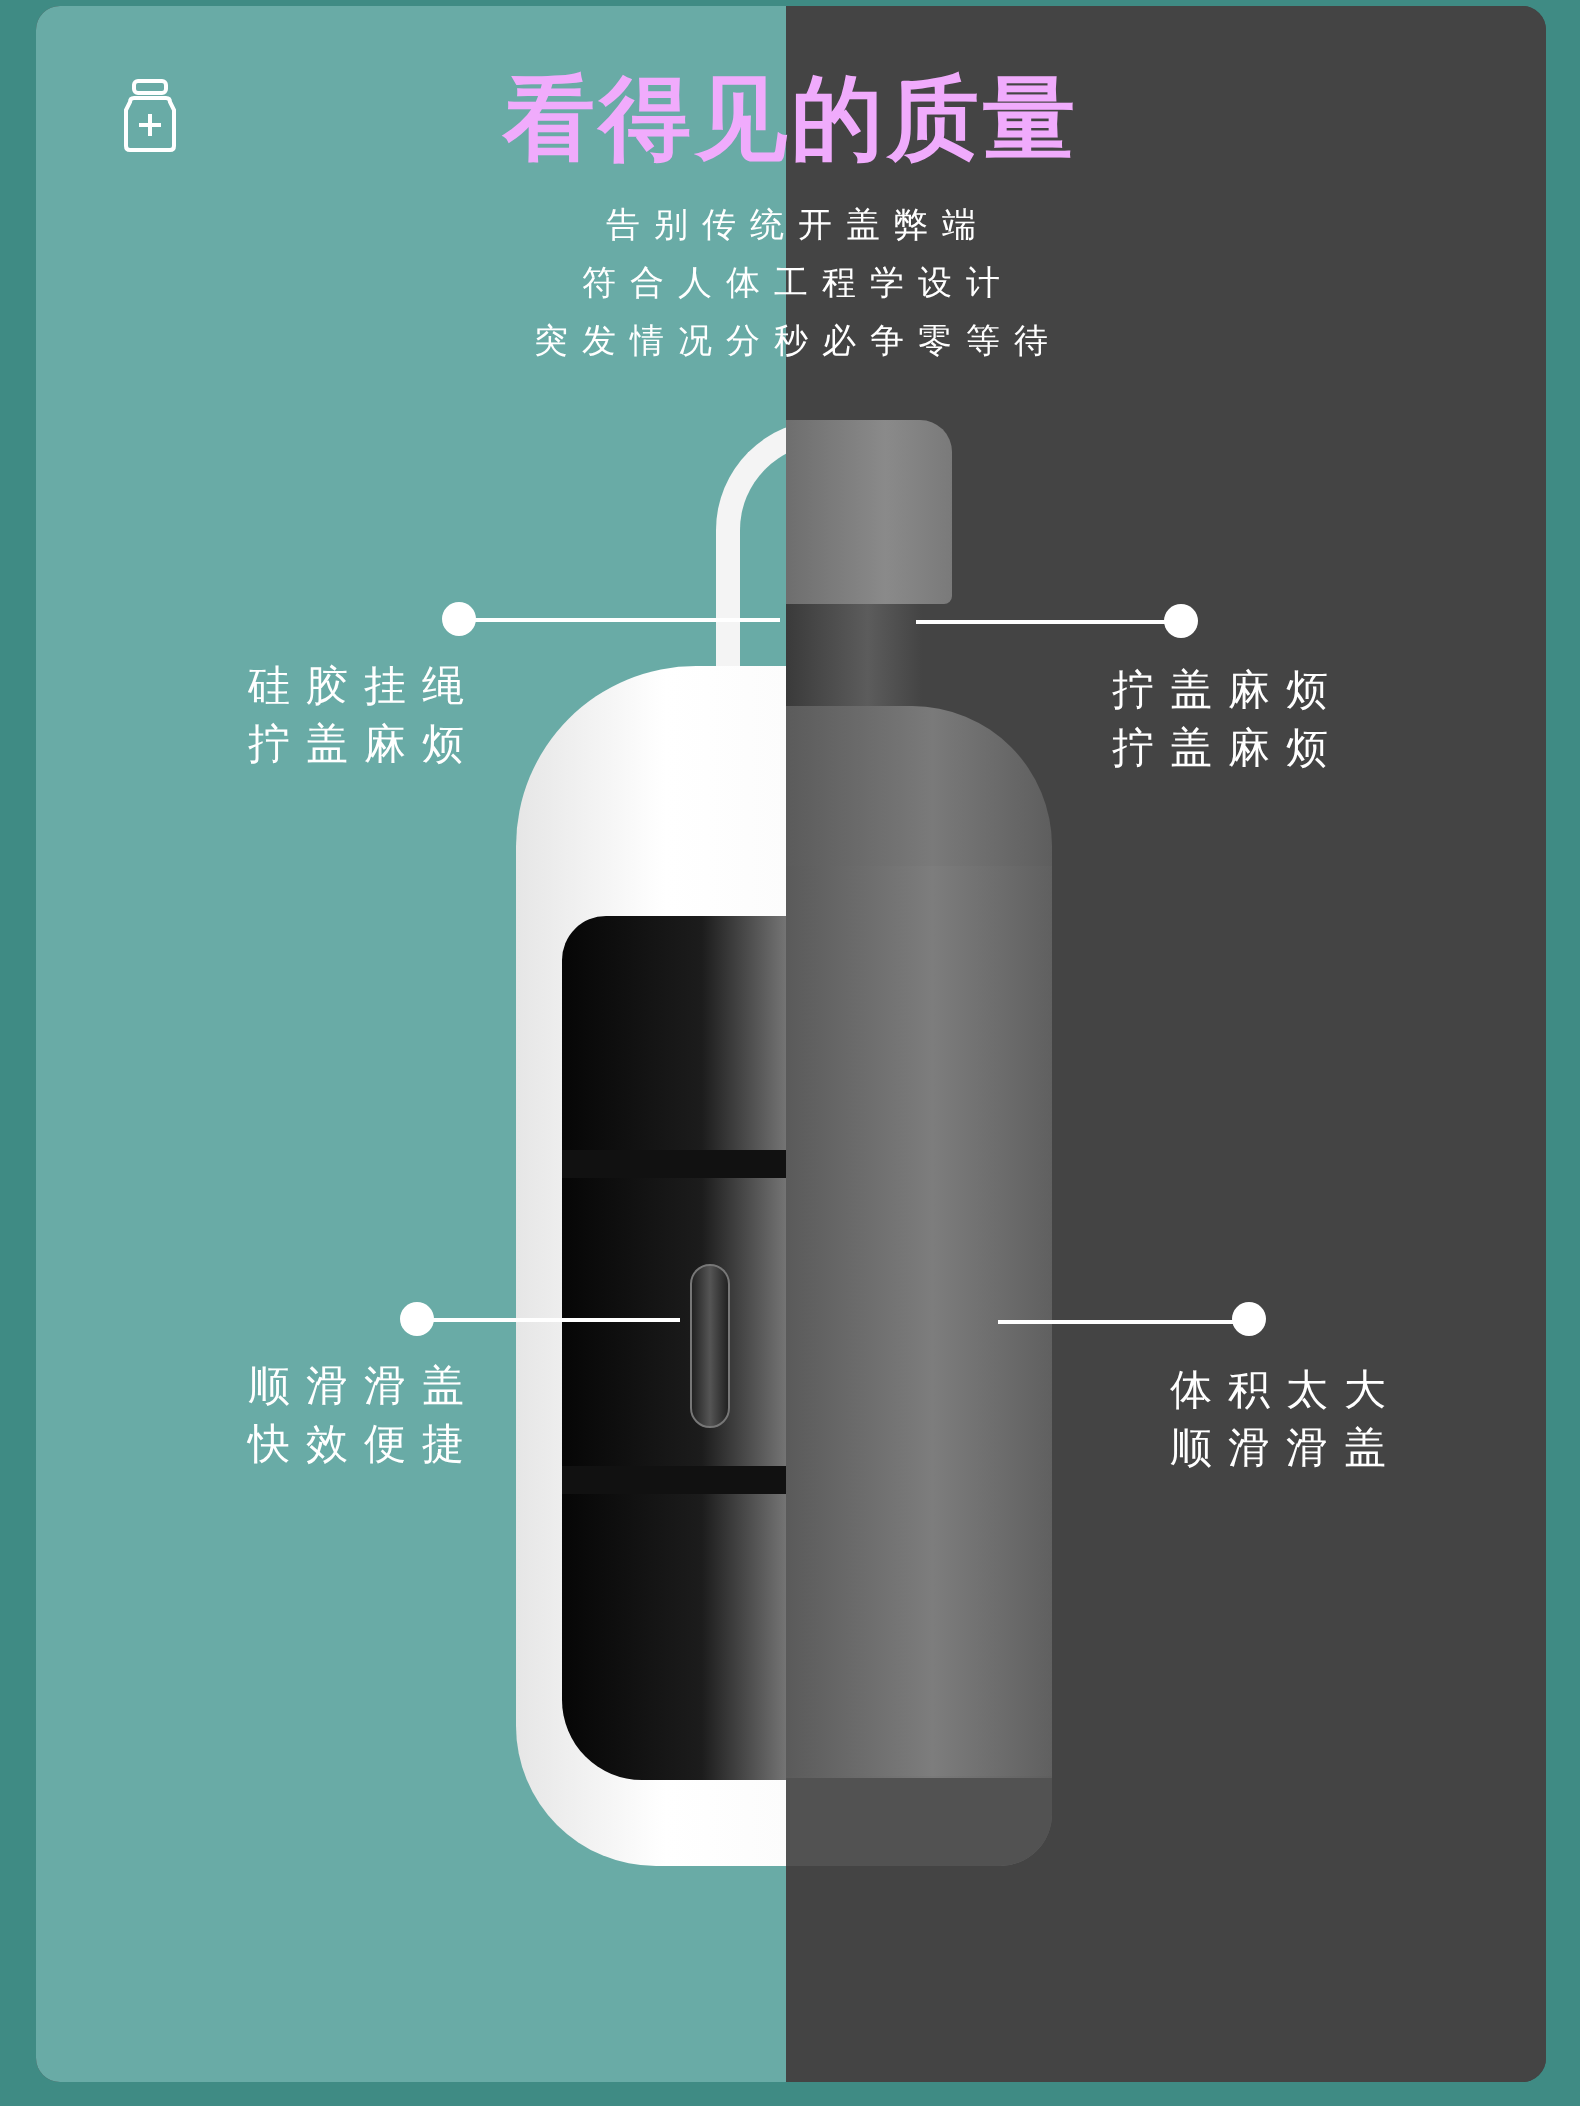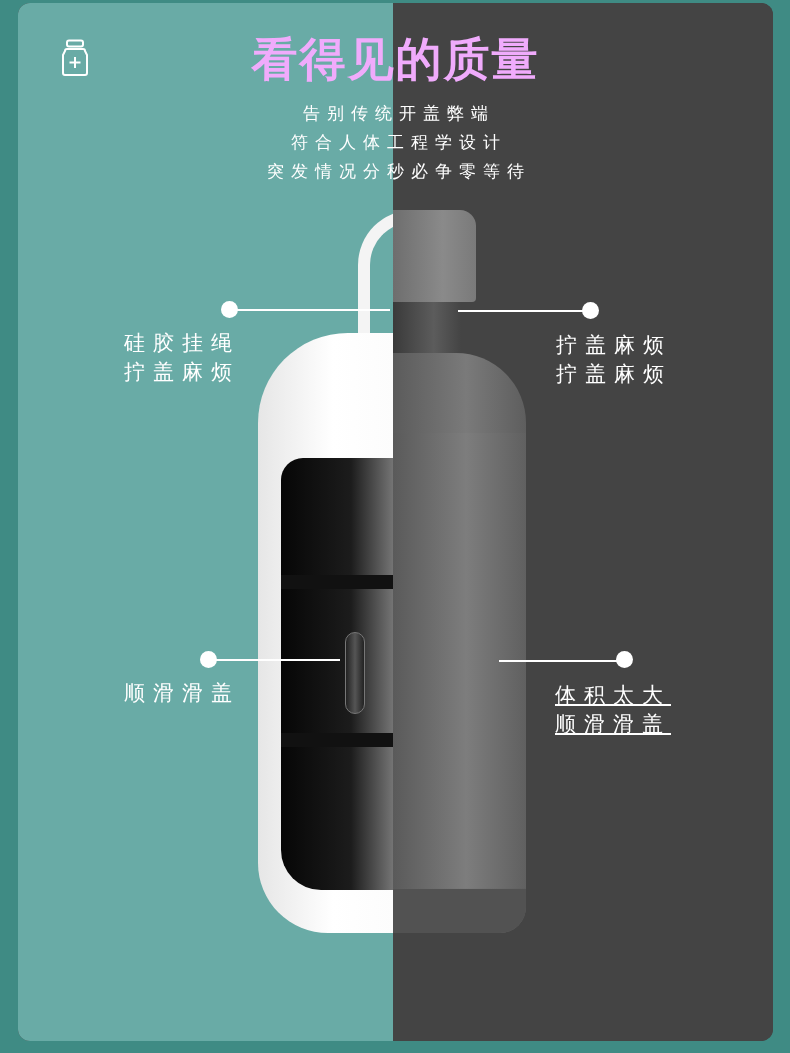--- a/index.html
+++ b/index.html
@@ -184,21 +184,22 @@
   <div class="dot" style="left:564px; top:299px;"></div>
   <div class="callout-text" style="left:538px; top:328px;">
     <div>拧盖麻烦</div>
     <div>拧盖麻烦</div>
   </div>
 
   <div class="dot" style="left:182px; top:648px;"></div>
   <div class="line" style="left:192px; top:656px; width:130px;"></div>
   <div class="callout-text" style="left:106px; top:676px;">
     <div>顺滑滑盖</div>
+    <div>快效便捷</div>
   </div>
 
   <div class="line" style="left:481px; top:657px; width:120px;"></div>
   <div class="dot" style="left:598px; top:648px;"></div>
-  <div class="callout-text" style="left:537px; top:678px;text-decoration:underline;">
+  <div class="callout-text" style="left:567px; top:678px;">
     <div>体积太大</div>
     <div>顺滑滑盖</div>
   </div>
 </div>
 
 </body></html>

